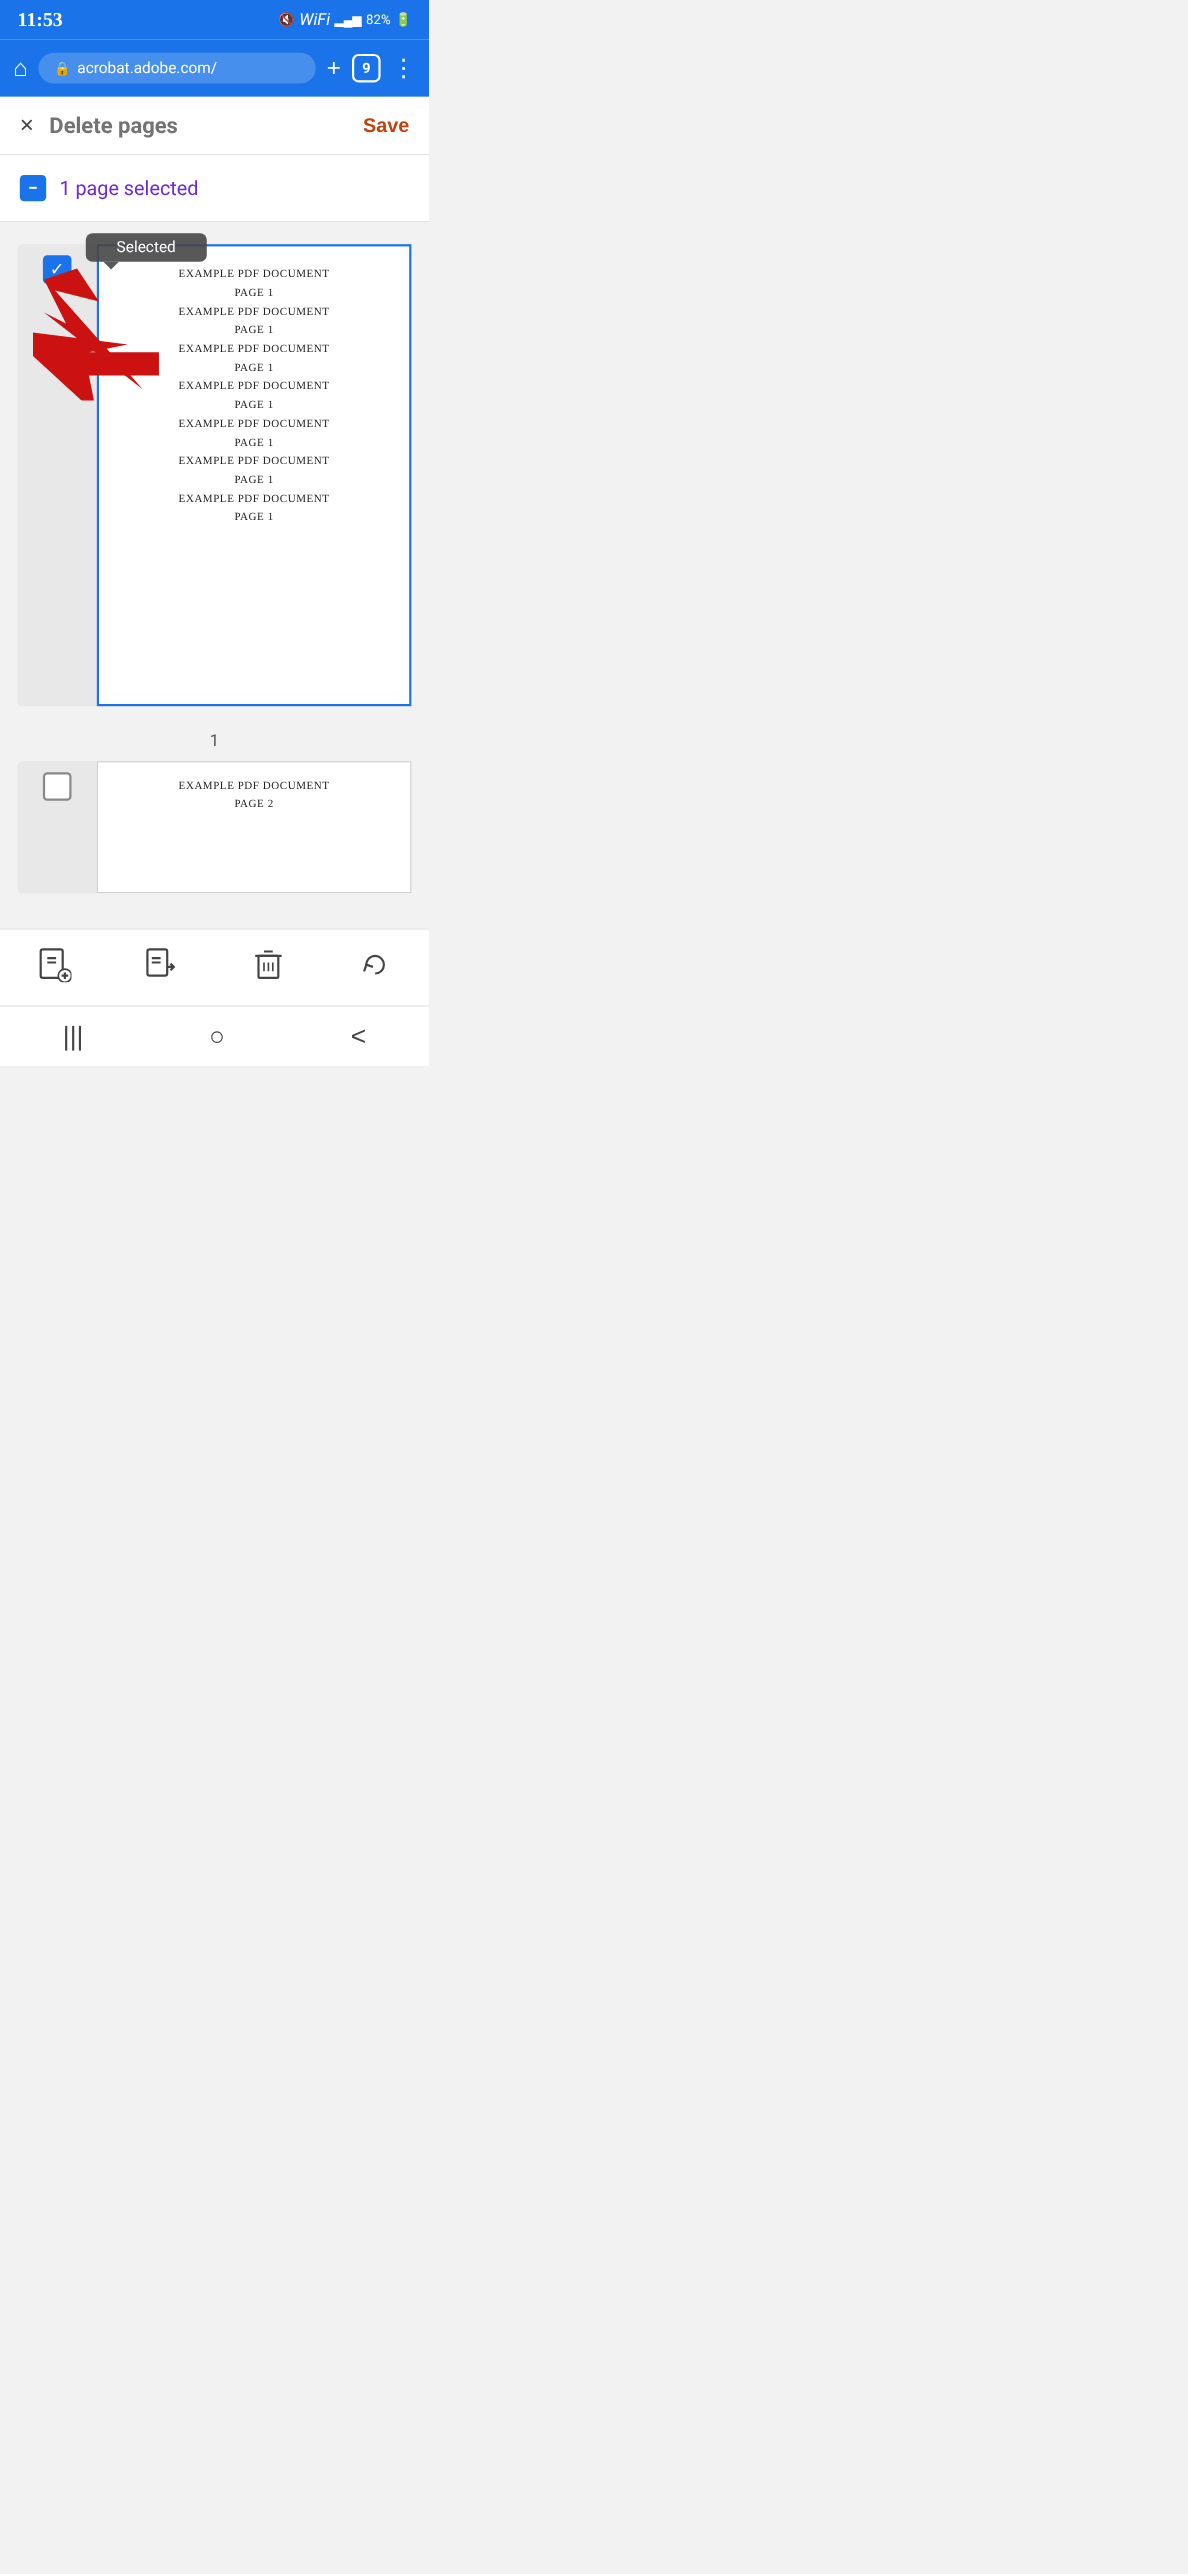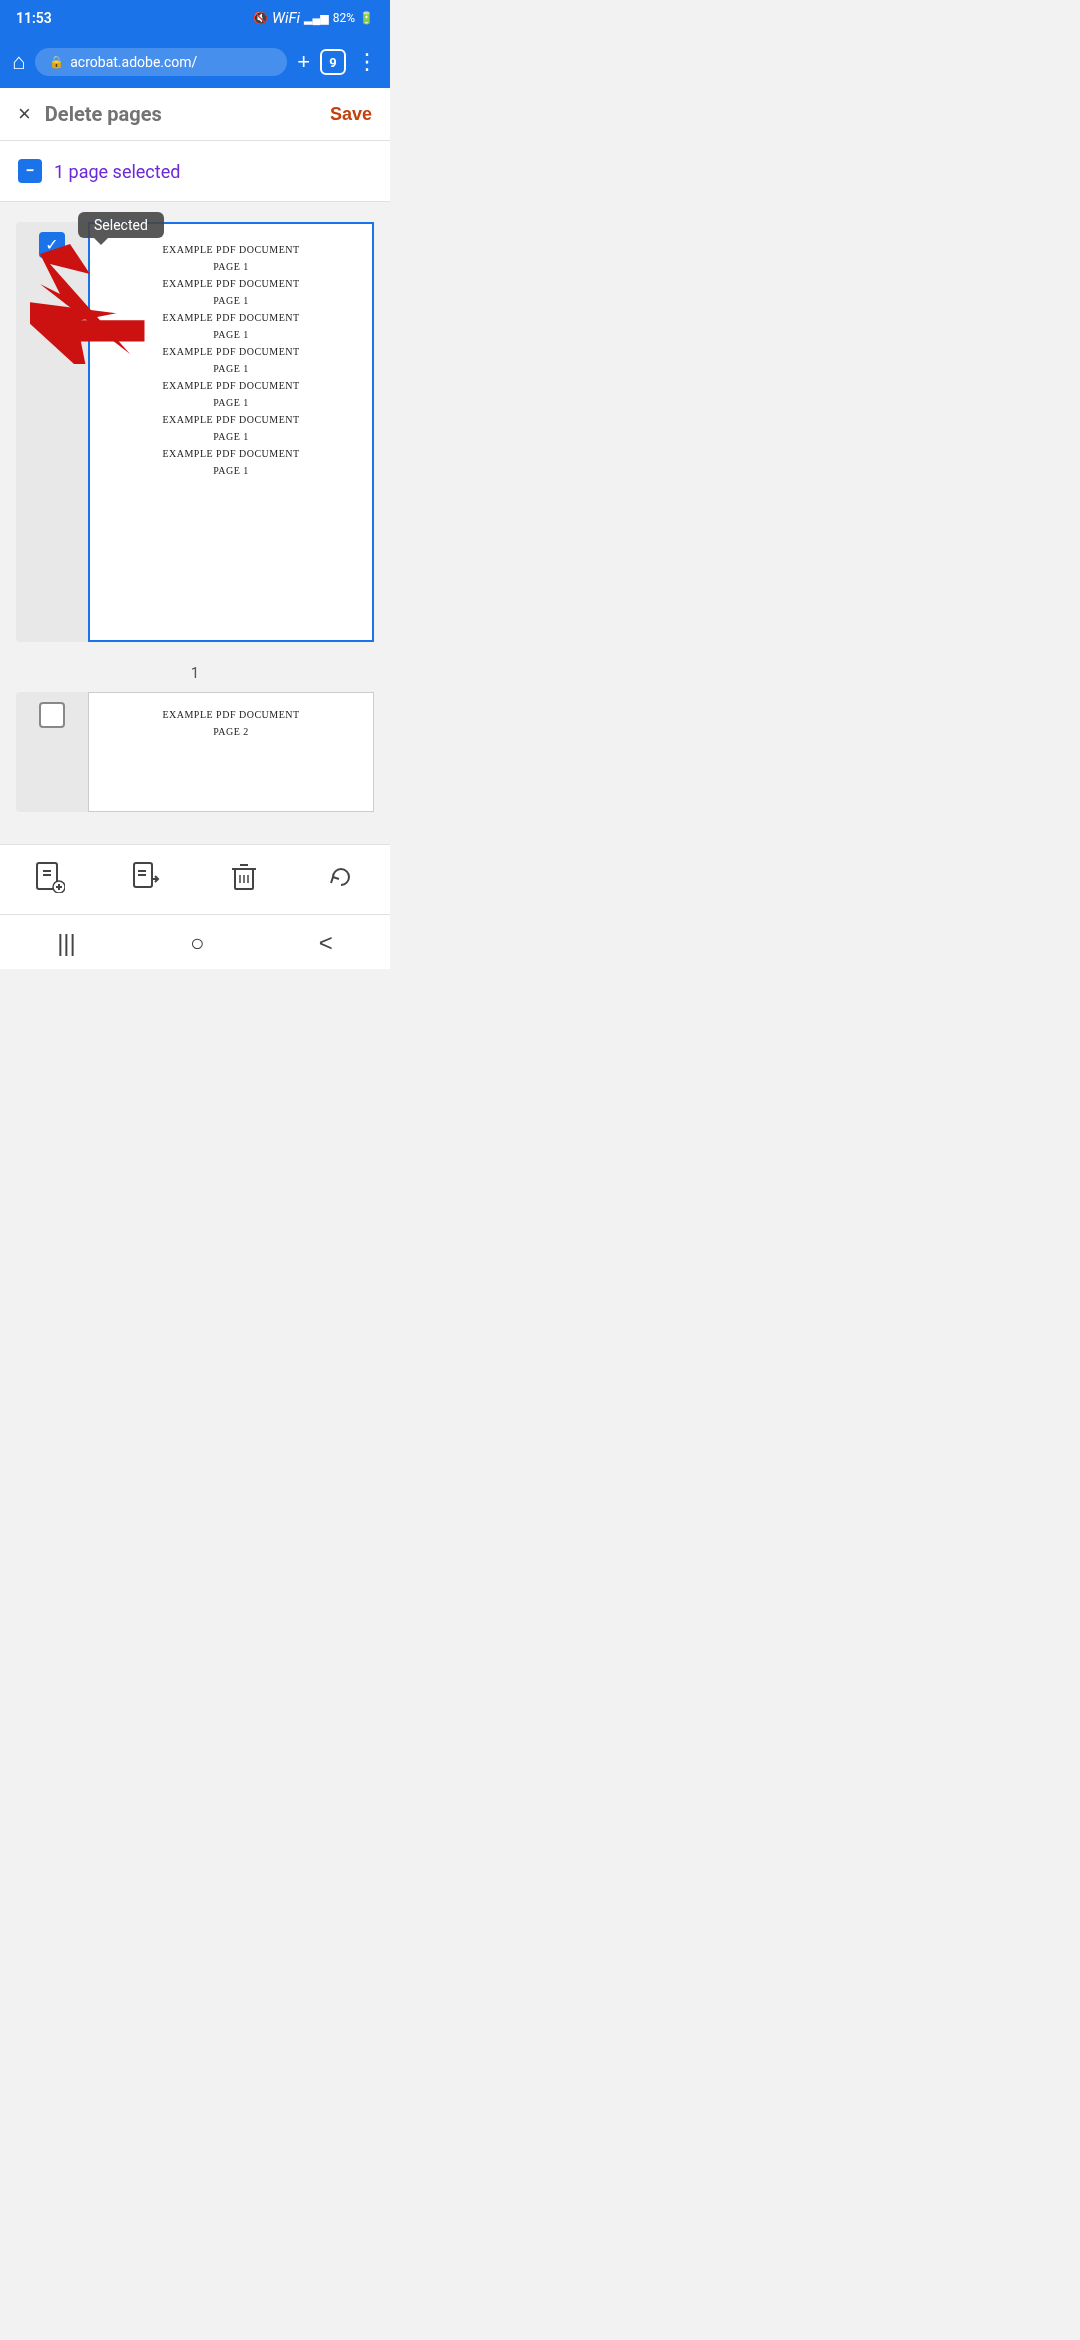--- a/index.html
+++ b/index.html
@@ -17,22 +17,23 @@
     .status-bar {
       background: #1a73e8;
       color: white;
       padding: 8px 16px;
       display: flex;
       justify-content: space-between;
       align-items: center;
       height: 36px;
     }
     .status-bar-time {
-      font-size: 14px;
+      font-size: 18px;
       font-weight: 600;
+      font-family: Liberation Serif, serif;
     }
     .status-bar-icons {
       display: flex;
       align-items: center;
       gap: 4px;
       font-size: 12px;
     }
 
     
     .browser-bar {
@@ -261,21 +262,21 @@
     }
 
     
     .selected-tooltip {
       position: absolute;
       top: -10px;
       left: 62px;
       background: rgba(70,70,70,0.9);
       color: white;
       font-size: 14px;
-      padding: 5px 16px;
+      padding: 5px 28px;
       border-radius: 6px;
       z-index: 10;
       white-space: nowrap;
     }
     .selected-tooltip::after {
       content: '';
       position: absolute;
       bottom: -7px;
       left: 16px;
       border-width: 7px 7px 0;

